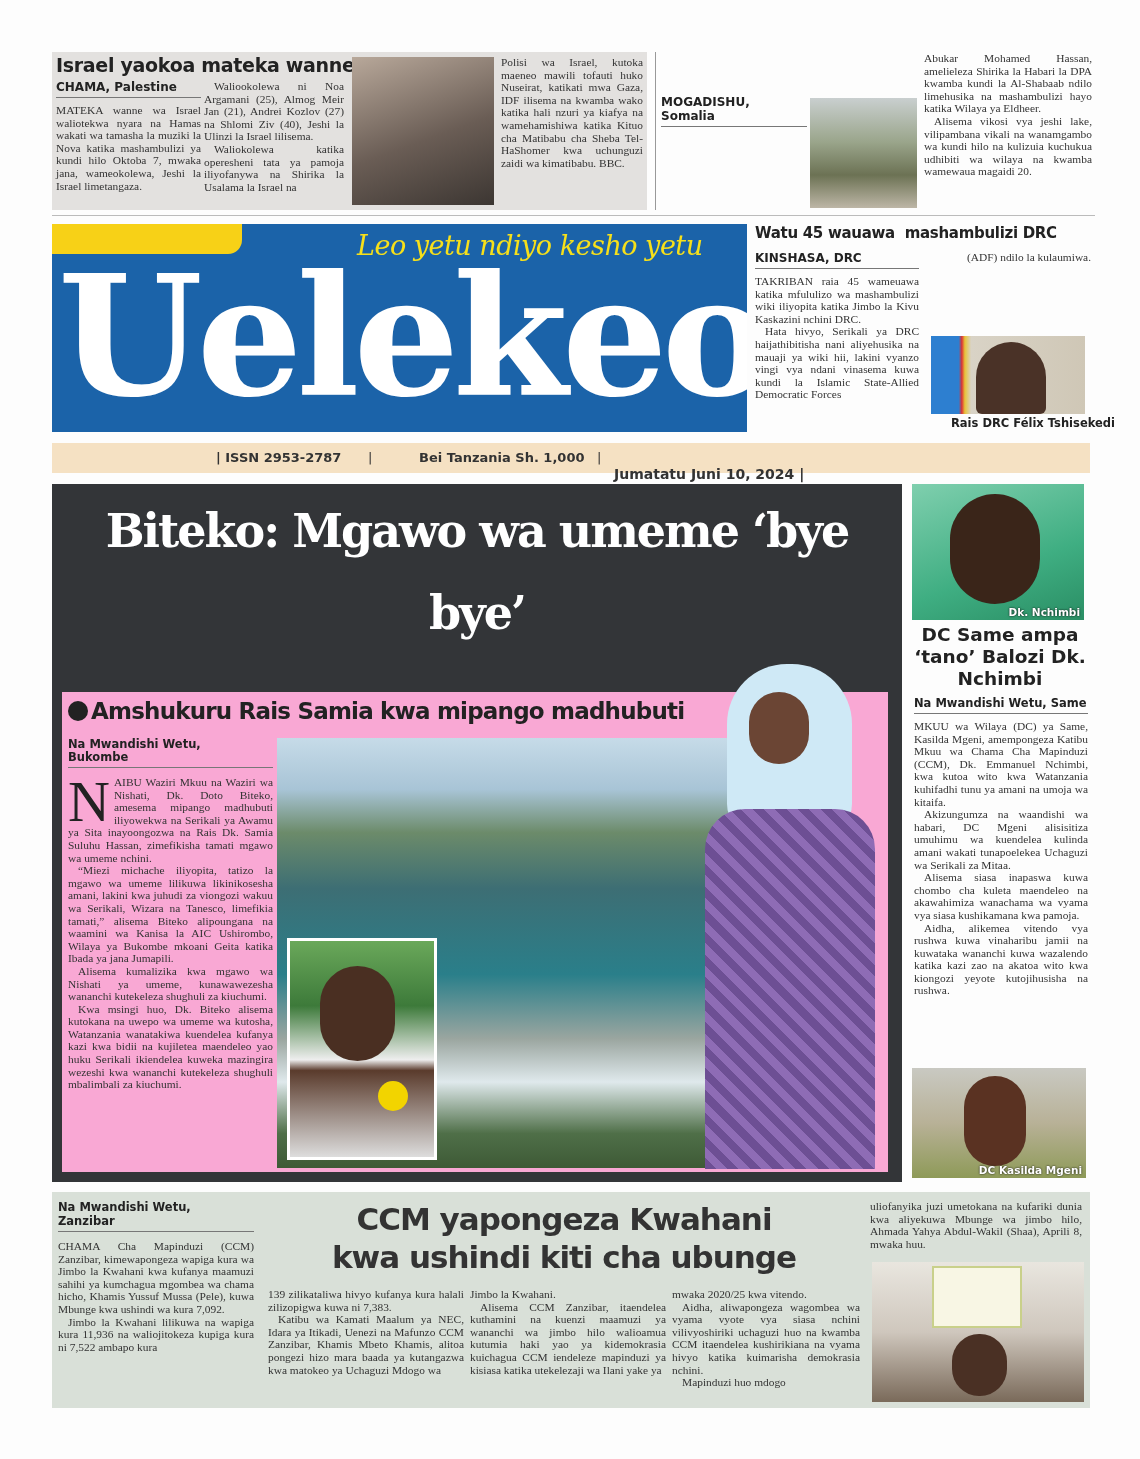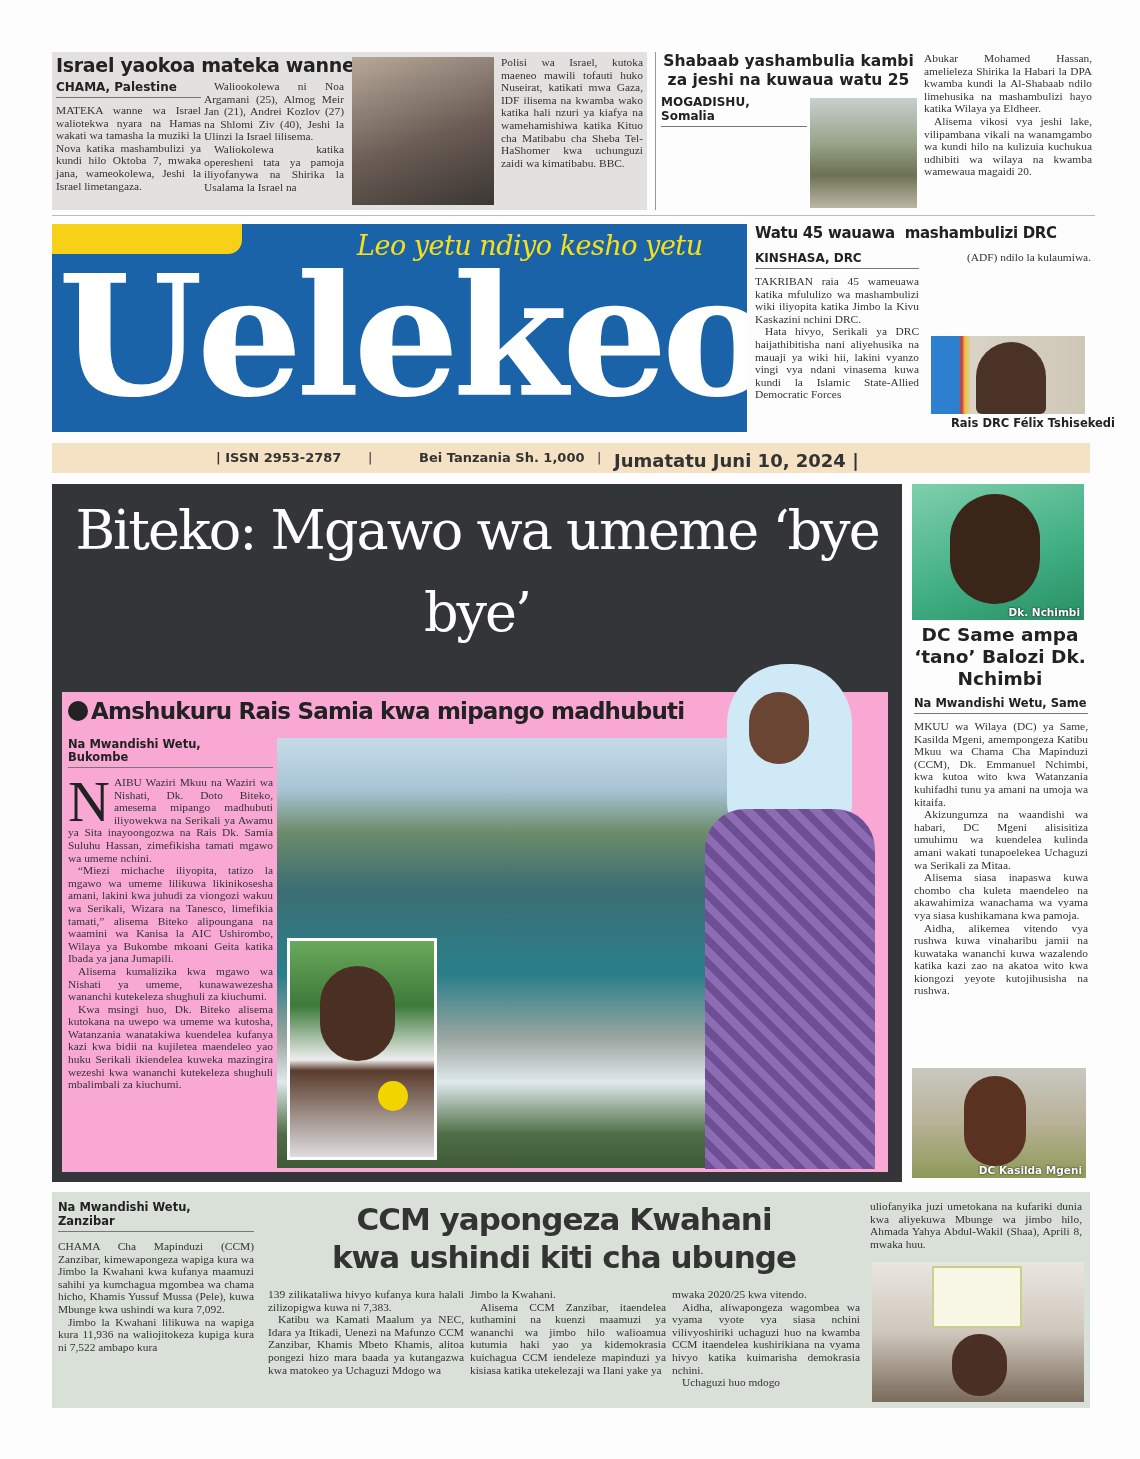--- a/index.html
+++ b/index.html
@@ -29,21 +29,20 @@
   <div class="abs body-text" style="left:152px;top:28px;width:140px;">
     <p>Waliookolewa ni Noa Argamani (25), Almog Meir Jan (21), Andrei Kozlov (27) na Shlomi Ziv (40), Jeshi la Ulinzi la Israel lilisema.</p>
     <p>Waliokolewa katika operesheni tata ya pamoja iliyofanywa na Shirika la Usalama la Israel na</p>
   </div>
   <div class="abs body-text" style="left:449px;top:4px;width:142px;">
     <p class="first">Polisi wa Israel, kutoka maeneo mawili tofauti huko Nuseirat, katikati mwa Gaza, IDF ilisema na kwamba wako katika hali nzuri ya kiafya na wamehamishiwa katika Kituo cha Matibabu cha Sheba Tel-HaShomer kwa uchunguzi zaidi wa kimatibabu. BBC.</p>
   </div>
 </div>
 
 <div class="abs" style="left:655px;top:52px;width:440px;height:158px;border-left:1px solid #999;">
-  <div class="abs sans" style="left:5px;top:0;width:255px;font-size:15.5px;font-weight:bold;line-height:19px;color:#222;text-align:center;">Shabaab yashambulia kambi za jeshi na kuwaua watu 25</div>
   <div class="abs" style="left:5px;top:43px;width:146px;">
     <div class="dateline">MOGADISHU, Somalia</div>
   </div>
   <div class="abs photo" style="left:154px;top:46px;width:107px;height:110px;background:linear-gradient(180deg,#c9cfcf 0%,#9aa58b 40%,#6c7254 70%,#bdb6a6 100%);"></div>
   <div class="abs body-text" style="left:268px;top:0;width:168px;">
     <p class="first">Abukar Mohamed Hassan, amelieleza Shirika la Habari la DPA kwamba kundi la Al-Shabaab ndilo limehusika na mashambulizi hayo katika Wilaya ya Eldheer.</p>
     <p>Alisema vikosi vya jeshi lake, vilipambana vikali na wanamgambo wa kundi hilo na kulizuia kuchukua udhibiti wa wilaya na kwamba wamewaua magaidi 20.</p>
   </div>
 </div>
 
@@ -71,25 +70,25 @@
     <div class="abs" style="left:45px;top:6px;width:70px;height:72px;border-radius:35px 35px 6px 6px;background:#4a3227;"></div>
   </div>
   <div class="abs sans" style="left:196px;top:192px;font-size:11.5px;font-weight:bold;color:#222;white-space:nowrap;">Rais DRC Félix Tshisekedi</div>
 </div>
 
 <div class="abs" style="left:52px;top:443px;width:1038px;height:30px;background:#f5e1c3;">
   <span class="abs sans" style="left:164px;top:7px;font-size:13px;font-weight:bold;color:#333;white-space:nowrap;">| ISSN 2953-2787</span>
   <span class="abs sans" style="left:316px;top:7px;font-size:13px;color:#333;">|</span>
   <span class="abs sans" style="left:367px;top:7px;font-size:13px;font-weight:bold;color:#333;white-space:nowrap;">Bei Tanzania Sh. 1,000</span>
   <span class="abs sans" style="left:545px;top:7px;font-size:13px;color:#333;">|</span>
-  <span class="abs sans" style="left:562px;top:7px;font-size:18px;font-weight:bold;color:#333;white-space:nowrap;">Jumatatu Juni 10, 2024 |</span>
+  <span class="abs sans" style="left:562px;top:23px;font-size:14px;font-weight:bold;color:#333;white-space:nowrap;">Jumatatu Juni 10, 2024 |</span>
 </div>
 
 <div class="abs" style="left:52px;top:484px;width:850px;height:698px;background:#333538;">
-  <div class="abs" style="left:12px;top:6px;width:826px;font-family:'DejaVu Serif',serif;font-weight:normal;font-size:54px;line-height:82px;color:#fff;letter-spacing:-2px;text-align:center;">Biteko: Mgawo wa umeme ‘bye bye’</div>
+  <div class="abs" style="left:12px;top:6px;width:826px;font-family:'DejaVu Serif',serif;font-weight:bold;font-size:46px;line-height:82px;color:#fff;letter-spacing:-2px;text-align:center;">Biteko: Mgawo wa umeme ‘bye bye’</div>
 
   <div class="abs" style="left:10px;top:208px;width:826px;height:480px;background:#f9a8d4;">
     <div class="abs sans" style="left:6px;top:6px;font-size:23px;font-weight:bold;color:#222;white-space:nowrap;letter-spacing:-0.8px;">
       <span style="display:inline-block;width:20px;height:20px;border-radius:50%;background:#222;vertical-align:-2px;margin-right:3px;"></span><span>Amshukuru Rais Samia kwa mipango madhubuti</span>
     </div>
 
     <div class="abs" style="left:6px;top:46px;width:205px;">
       <div class="sans" style="font-size:11.5px;font-weight:bold;color:#222;line-height:13px;border-bottom:1px solid #777;padding-bottom:3px;margin-bottom:8px;">
         <div>Na Mwandishi Wetu,</div>
         <div>Bukombe</div>
@@ -159,21 +158,21 @@
     <p class="first">139 zilikataliwa hivyo kufanya kura halali zilizopigwa kuwa ni 7,383.</p>
     <p>Katibu wa Kamati Maalum ya NEC, Idara ya Itikadi, Uenezi na Mafunzo CCM Zanzibar, Khamis Mbeto Khamis, alitoa pongezi hizo mara baada ya kutangazwa kwa matokeo ya Uchaguzi Mdogo wa</p>
   </div>
   <div class="abs body-text" style="left:418px;top:96px;width:196px;">
     <p class="first">Jimbo la Kwahani.</p>
     <p>Alisema CCM Zanzibar, itaendelea kuthamini na kuenzi maamuzi ya wananchi wa jimbo hilo walioamua kutumia haki yao ya kidemokrasia kuichagua CCM iendeleze mapinduzi ya kisiasa katika utekelezaji wa Ilani yake ya</p>
   </div>
   <div class="abs body-text" style="left:620px;top:96px;width:188px;">
     <p class="first">mwaka 2020/25 kwa vitendo.</p>
     <p>Aidha, aliwapongeza wagombea wa vyama vyote vya siasa nchini vilivyoshiriki uchaguzi huo na kwamba CCM itaendelea kushirikiana na vyama hivyo katika kuimarisha demokrasia nchini.</p>
-    <p>Uchaguzi huo mdogo</p>
+    <p>Mapinduzi huo mdogo</p>
   </div>
   <div class="abs body-text" style="left:818px;top:8px;width:212px;">
     <p class="first">uliofanyika juzi umetokana na kufariki dunia kwa aliyekuwa Mbunge wa jimbo hilo, Ahmada Yahya Abdul-Wakil (Shaa), Aprili 8, mwaka huu.</p>
   </div>
   <div class="abs photo" style="left:820px;top:70px;width:212px;height:140px;background:linear-gradient(180deg,#e9e6df 0%,#cfc7bd 50%,#7a6a5a 100%);">
     <div class="abs" style="left:60px;top:4px;width:90px;height:62px;background:#f8f6e4;border:2px solid #c9d08a;"></div>
     <div class="abs" style="left:80px;top:72px;width:55px;height:62px;border-radius:27px;background:#4a3024;"></div>
   </div>
 </div>
 

